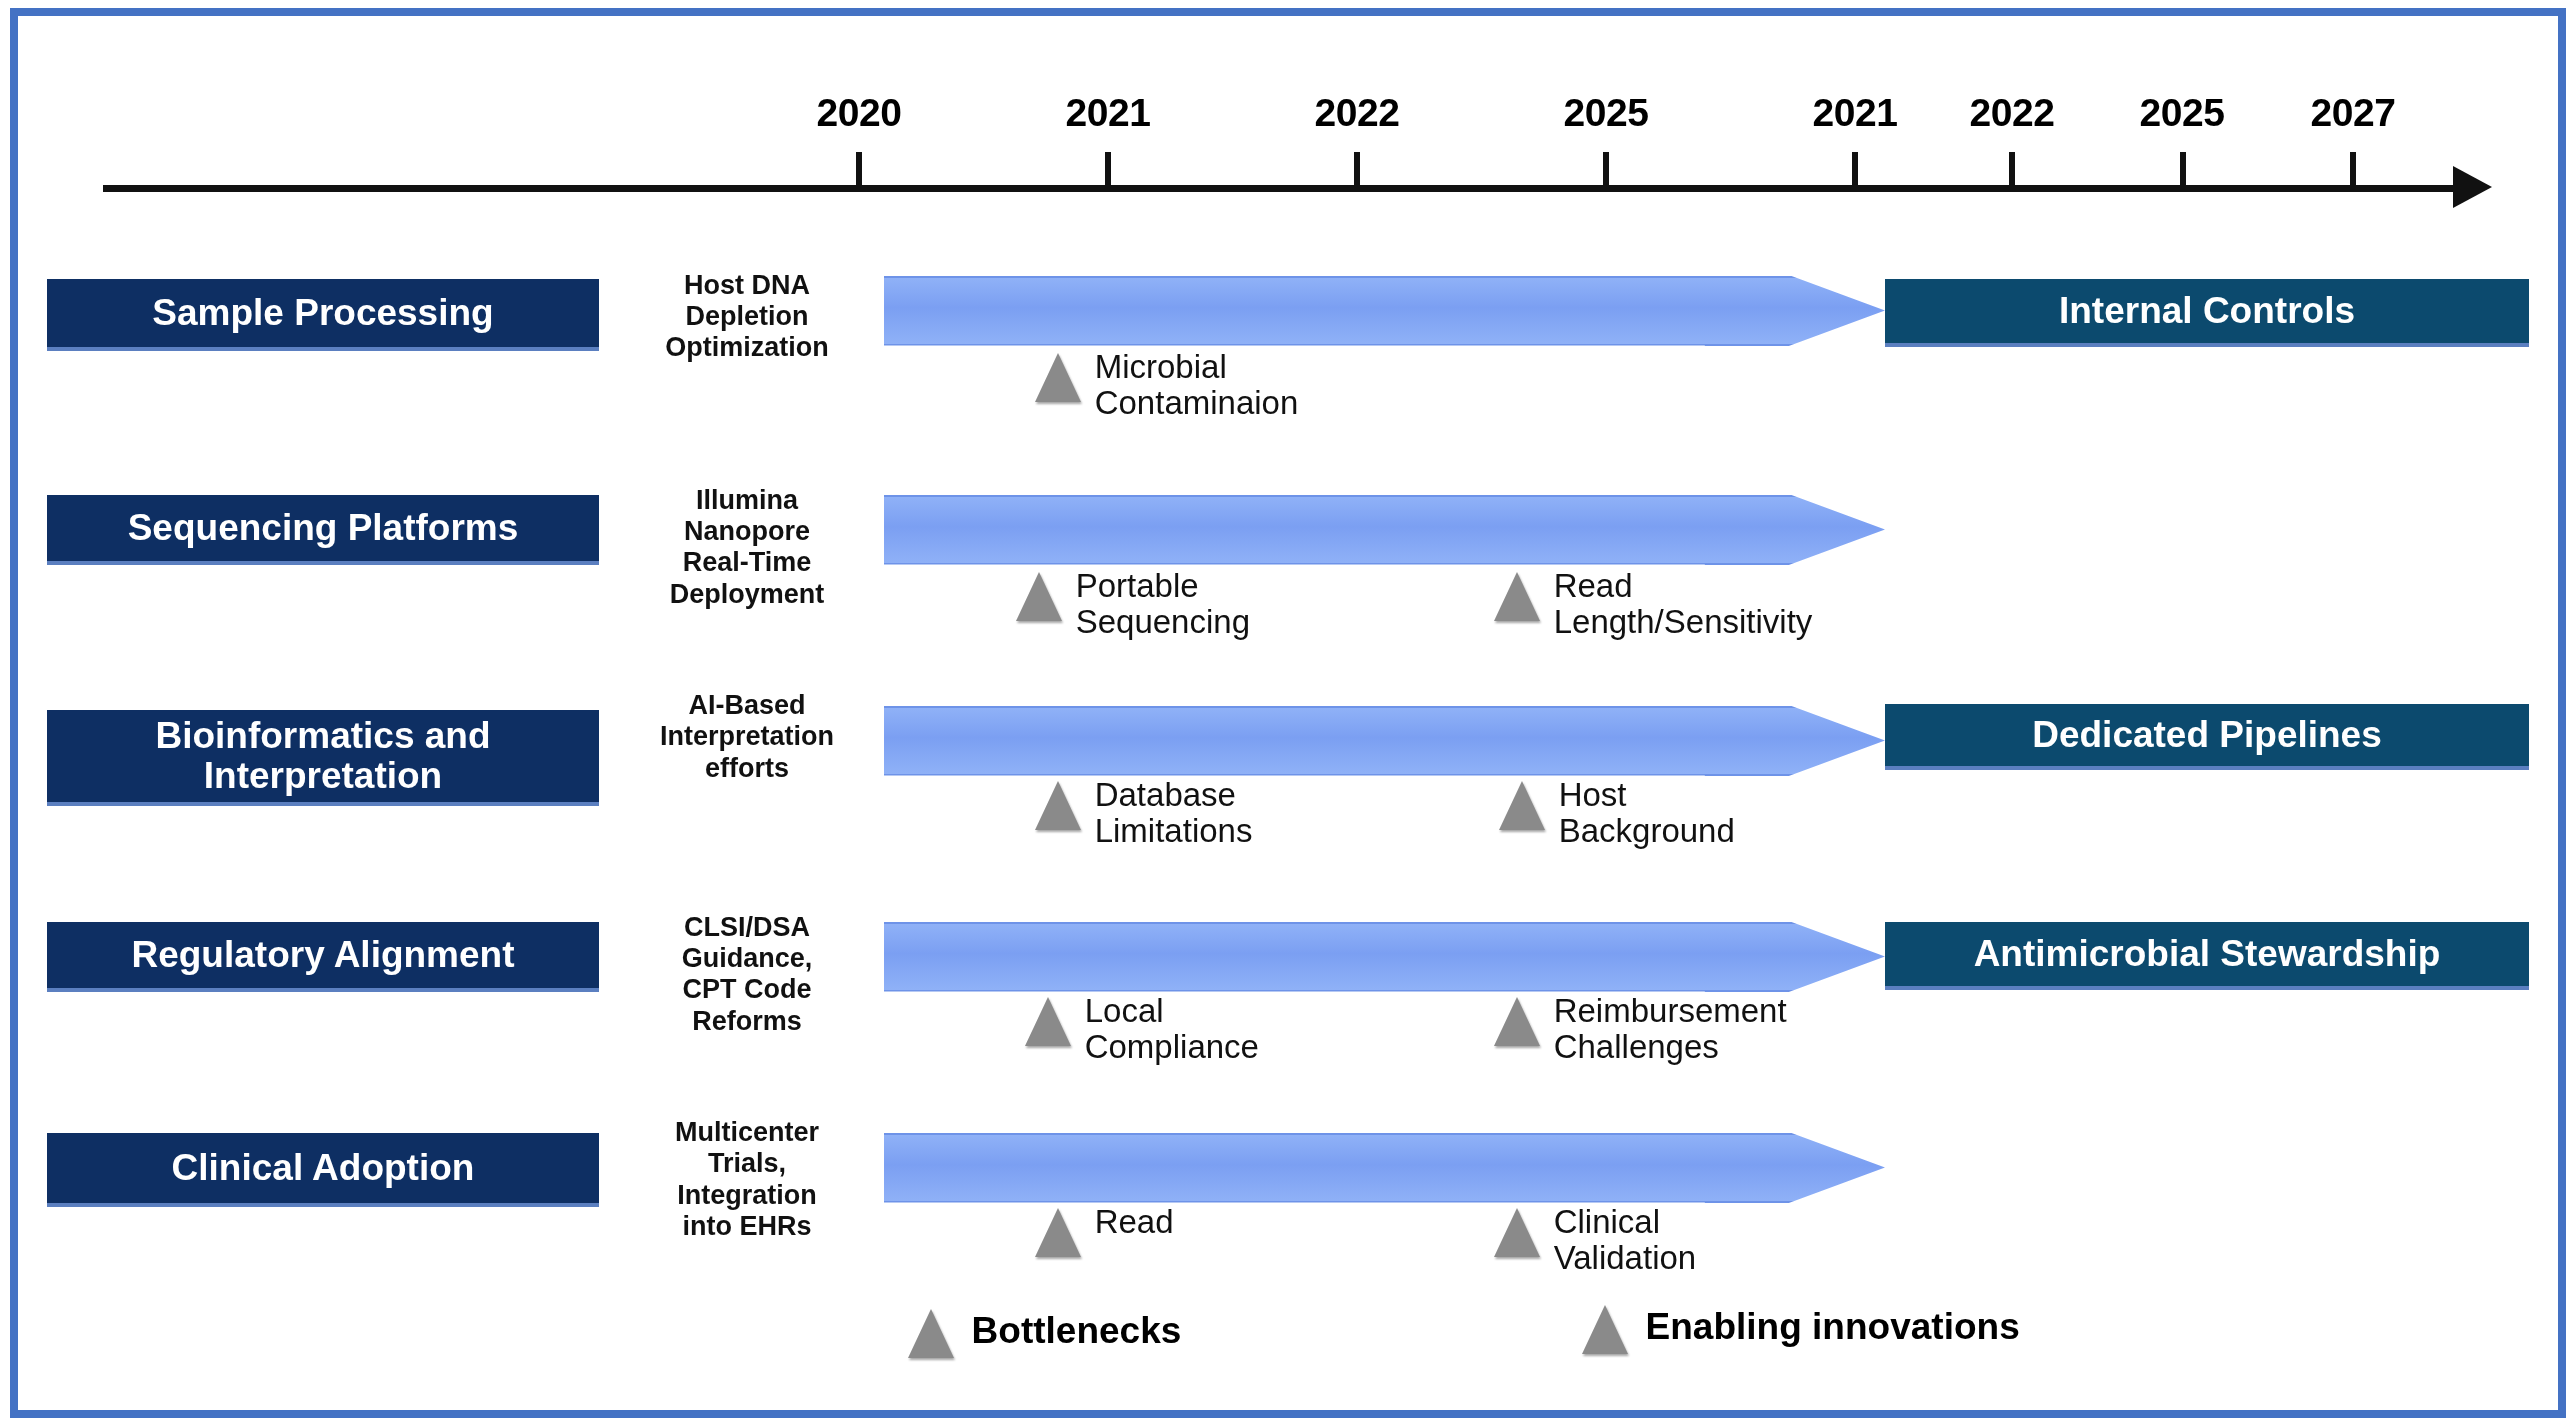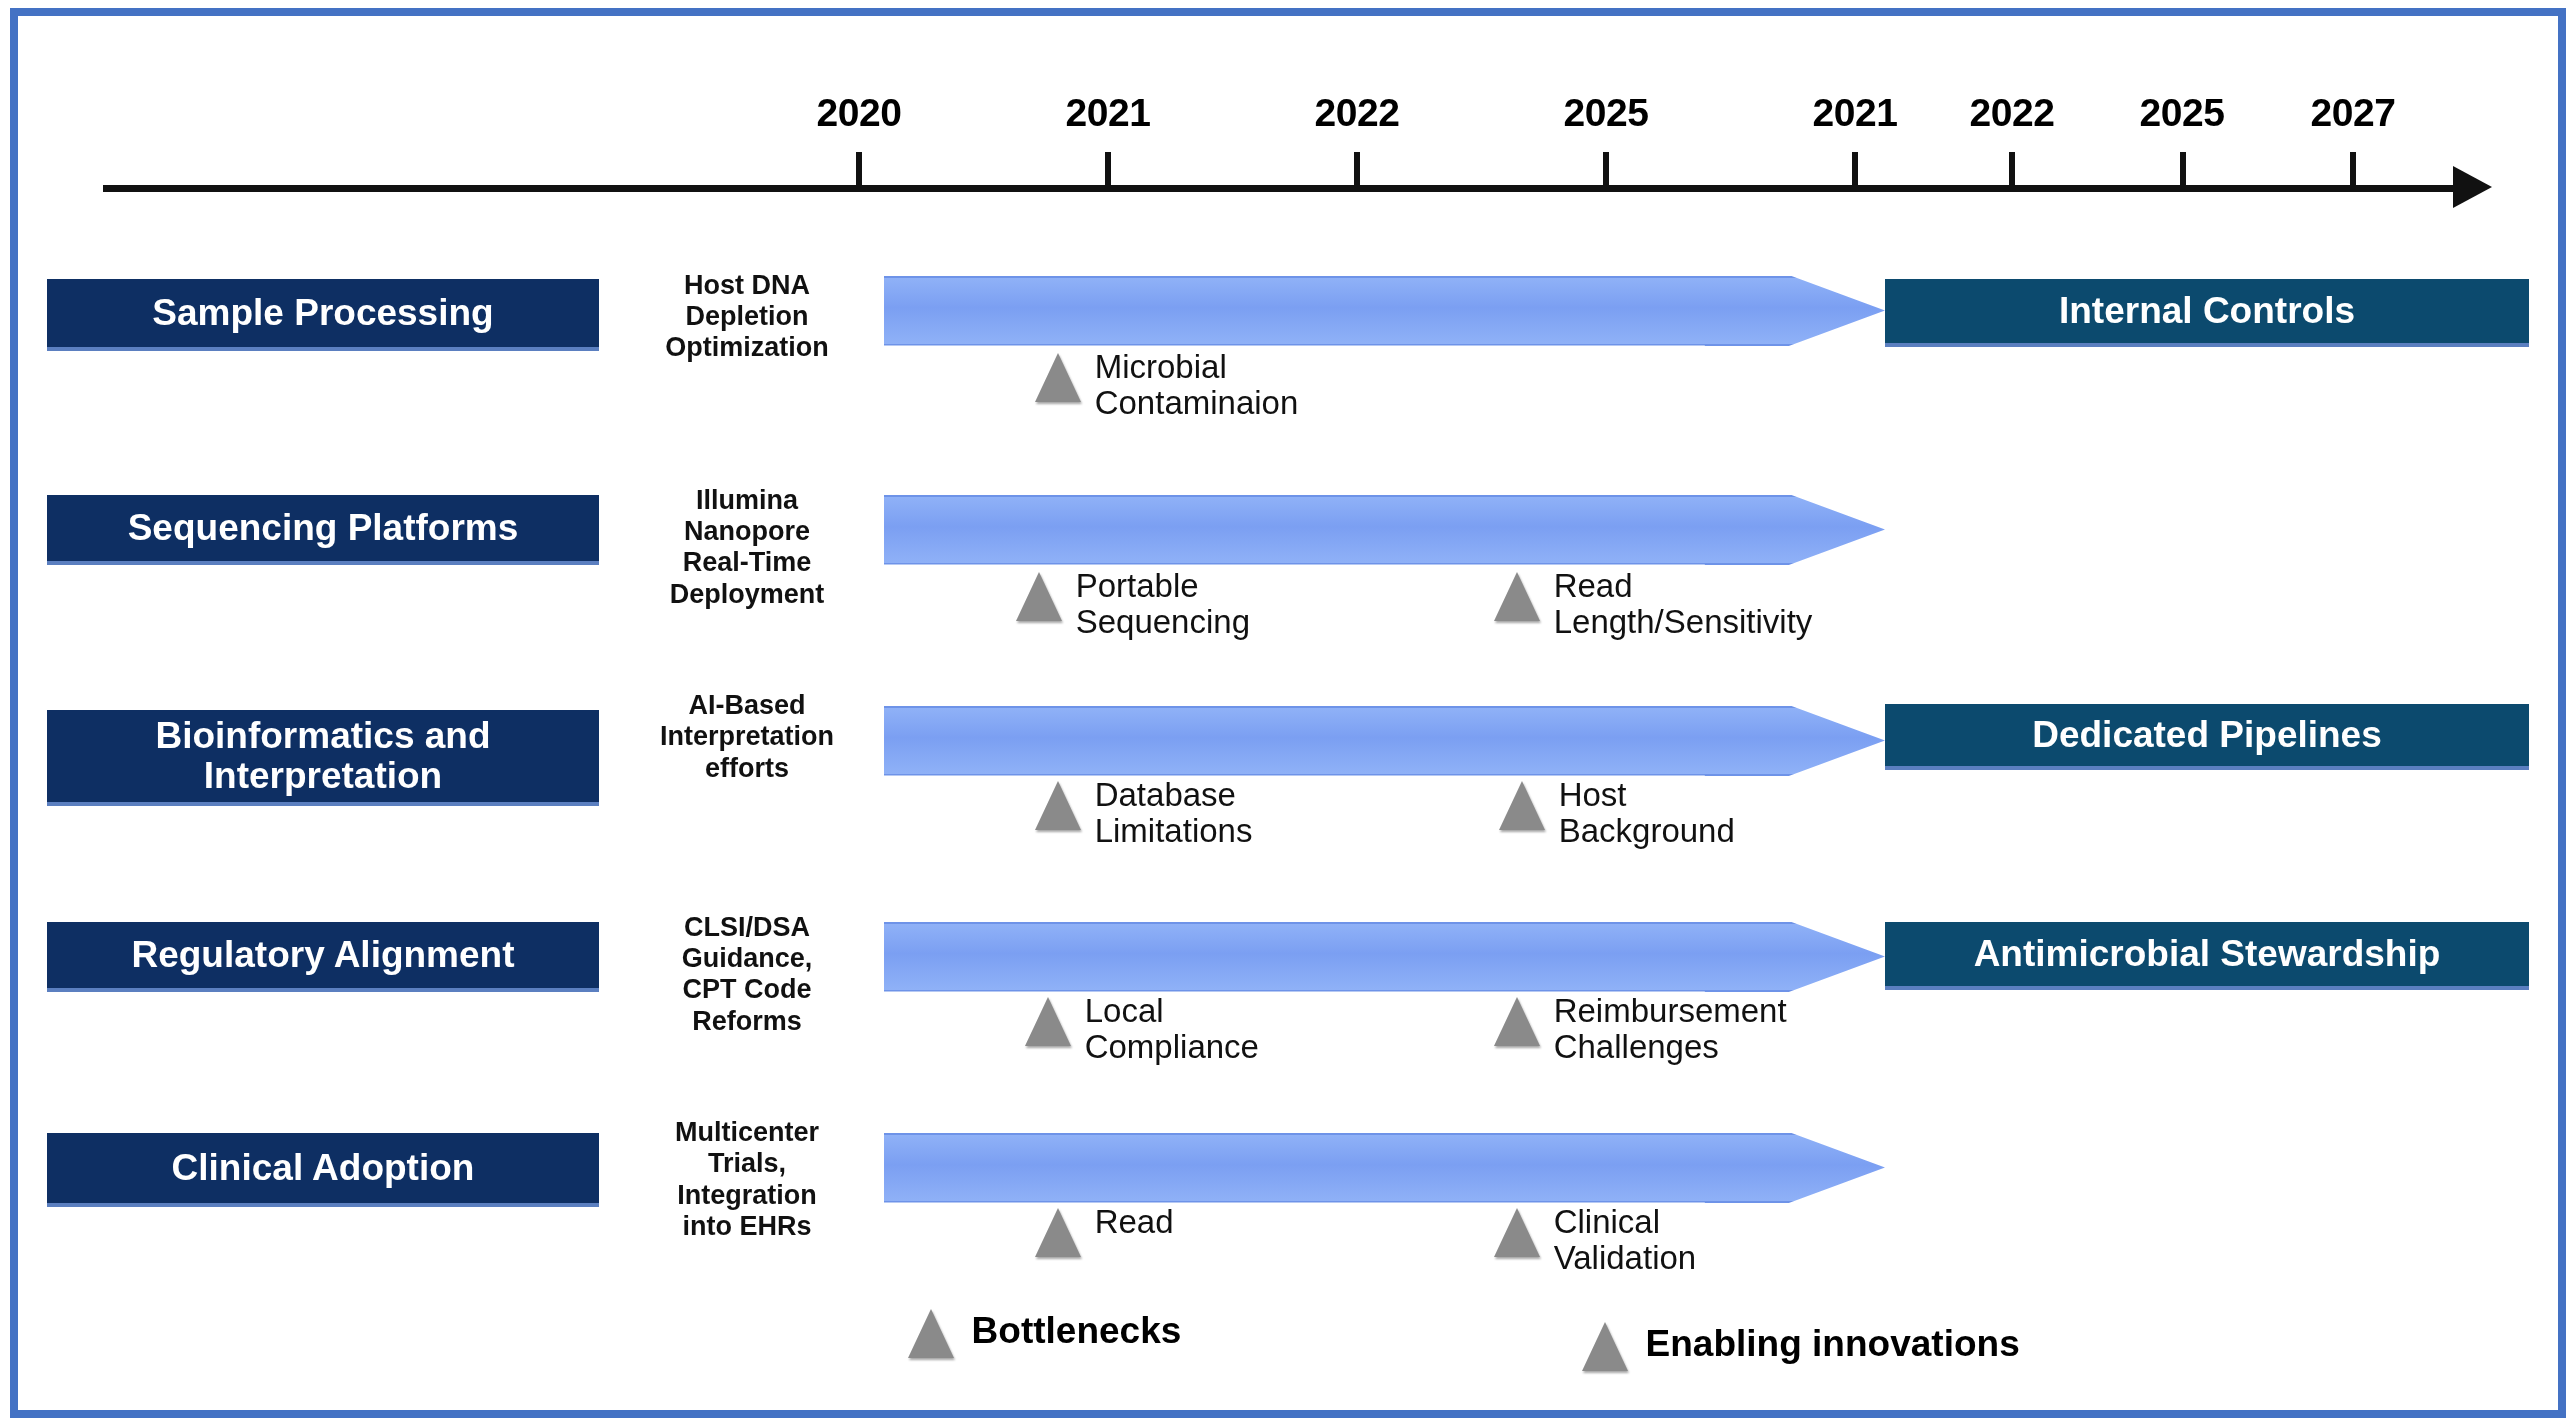--- a/index.html
+++ b/index.html
@@ -313,20 +313,20 @@
 Validation</div>
         </div>
       </div>
     </div>
 
   <div id="legend">
       <div class="legend-item" style="left: 908px; top: 5.9px;">
         <div class="tri tri-shadow"></div>
         <div class="legend-label">Bottlenecks</div>
       </div>
-      <div class="legend-item" style="left: 1582px; top: 19px; align-items: center;">
+      <div class="legend-item" style="left: 1582px; top: 2px; align-items: center;">
         <div class="tri tri-shadow"></div>
         <div class="legend-label">Enabling innovations</div>
       </div>
     </div>
 
 </div>
 
 
 </body></html>

